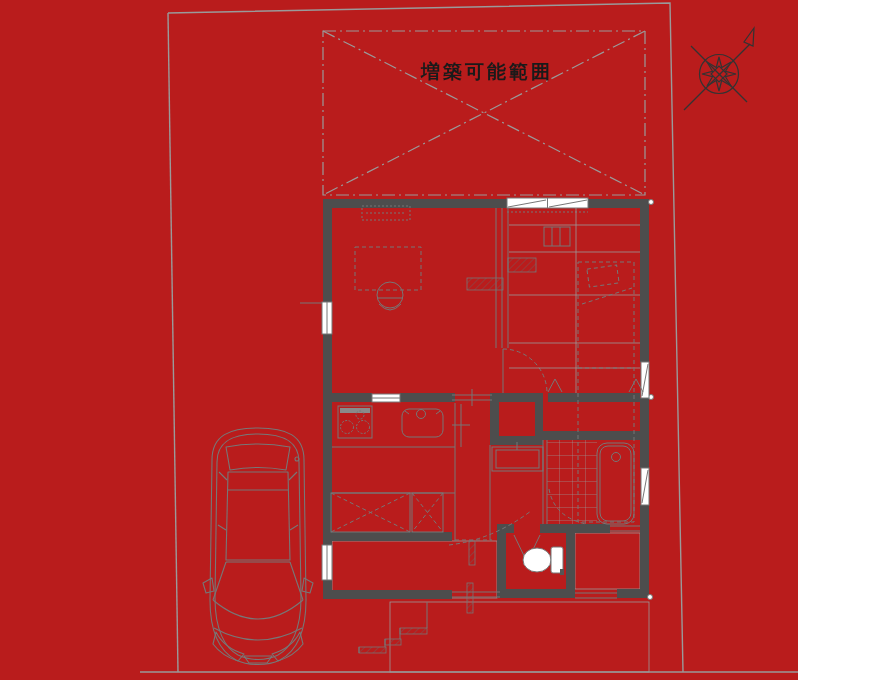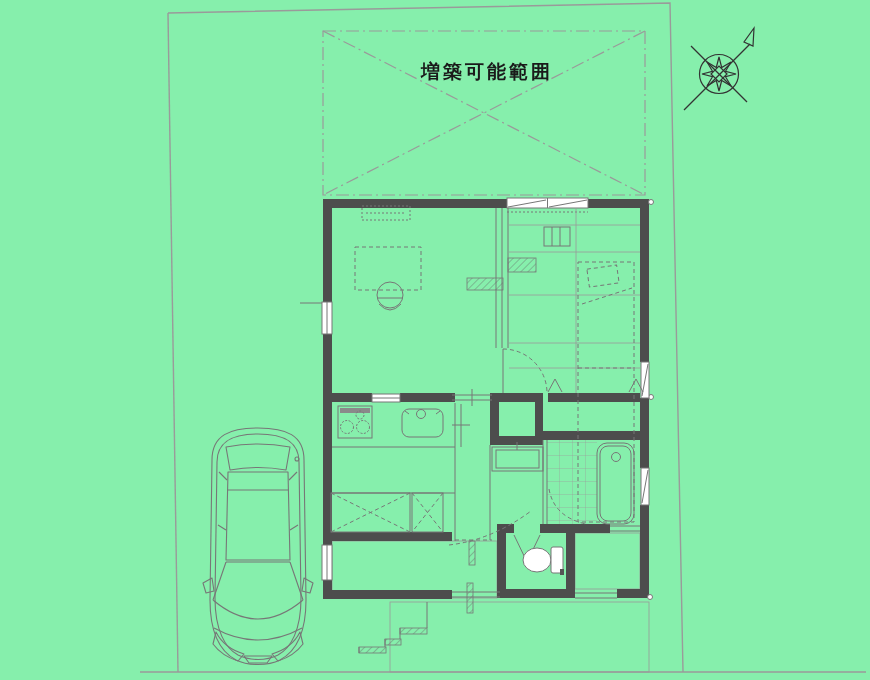--- a/index.html
+++ b/index.html
@@ -1,20 +1,20 @@
 <!DOCTYPE html>
 <html style="--wall: #4d4d4d; --line: #777777; --boundary: #9a9a9a; --text: #1a1a1a; --tile: #9a9a9a; --hatch: #666666;"><head>
 <meta charset="utf-8">
 <style>
   :root{
     --wall:#4d4d4d; --line:#777777; --boundary:#9a9a9a;
     --text:#1a1a1a; --tile:#9a9a9a; --hatch:#666666;
   }
   html,body{margin:0;padding:0;background:#ffffff;}
-  .canvas{position:relative;width:870px;height:680px;background:#86efac;overflow:hidden;
+  .canvas{position:relative;width:798px;height:680px;background:#b91c1c;overflow:hidden;
           font-family:"DejaVu Sans",sans-serif;}
   svg{display:block}
   .w  {fill:var(--wall);stroke:none}
   .tl {stroke:var(--line);stroke-width:1;fill:none}
   .tlw{stroke:var(--line);stroke-width:1;fill:#ffffff}
   .tg {stroke:var(--tile);stroke-width:.8;fill:none}
   .dsh{stroke:var(--line);stroke-width:1;fill:none;stroke-dasharray:4 3}
   .dt {stroke:var(--line);stroke-width:1;fill:none;stroke-dasharray:2 2}
   .dd {stroke:var(--boundary);stroke-width:1.2;fill:none;stroke-dasharray:13 4 2 4}
   .bnd{stroke:var(--boundary);stroke-width:1.4;fill:none}

